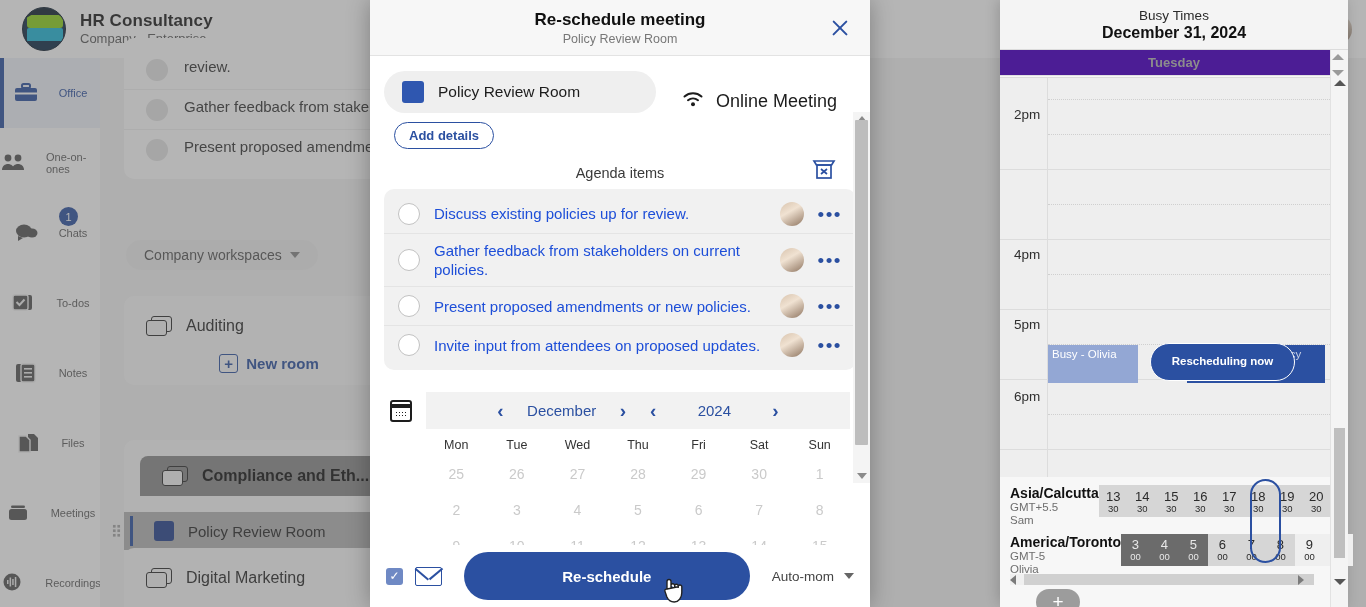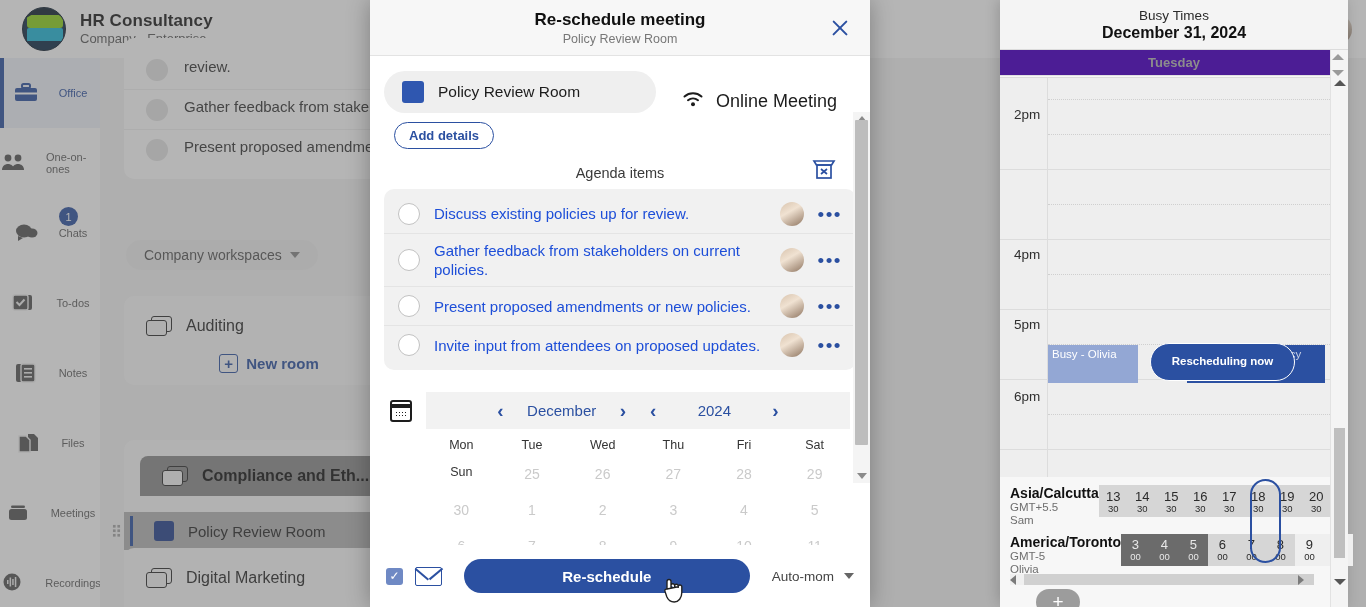--- a/index.html
+++ b/index.html
@@ -139,34 +139,34 @@
 
   .cal-wrap { display:flex; align-items:flex-start; gap:14px; margin:22px 20px 0 20px; }
   .cal-ico { width:22px; height:22px; border:2px solid #1d1d1d; border-radius:3px; position:relative; margin-top:8px; flex:none; }
   .cal-ico::before { content:""; position:absolute; left:0; right:0; top:2px; height:4px; background:#1d1d1d; }
   .cal-ico::after { content:""; position:absolute; left:3px; top:9px; width:12px; height:7px;
      background-image:radial-gradient(#1d1d1d 45%, transparent 46%); background-size:3px 3px; }
   .cal-main { flex:1; }
   .cal-nav { background:#f2f2f2; display:flex; align-items:center; justify-content:center; gap:0; padding:9px 0; }
   .nav-arrow { color:#2b50a1; font-size:19px; font-weight:bold; padding:0 12px; cursor:pointer; line-height:1; }
   .nav-lbl { color:#2b50a1; font-size:15px; min-width:92px; text-align:center; }
-  .cal-grid { display:grid; grid-template-columns:repeat(6,1fr); text-align:center; }
+  .cal-grid { display:grid; grid-template-columns:repeat(7,1fr); text-align:center; }
   .cal-dow { font-size:12.5px; color:#333; padding:9px 0 4px; }
   .cal-day { font-size:14px; color:#cacaca; padding:10px 0; }
 
   .m-foot { height:62px; border-top:0; display:flex; align-items:center; padding:0 16px; gap:12px;
      background:#fff; position:relative; }
   .chk { width:17px; height:17px; border-radius:3px; background:#6f89c4; color:#fff; font-size:12px;
      display:flex; align-items:center; justify-content:center; }
   .env { width:27px; height:19px; border:1.8px solid #2b50a1; border-radius:2px; position:relative; }
   .env::before,.env::after { content:""; position:absolute; top:0px; width:16.5px; height:1.8px; background:#2b50a1; }
   .env::before { left:-0.5px; transform:rotate(40deg); transform-origin:left top; }
   .env::after  { right:-0.5px; transform:rotate(-40deg); transform-origin:right top; }
   .resched { flex:1; margin:0 10px; background:#2b50a1; color:#fff; font-size:15px; font-weight:bold;
-     border-radius:26px; height:34px; display:flex; align-items:center; justify-content:center; position:relative; }
+     border-radius:26px; height:48px; display:flex; align-items:center; justify-content:center; position:relative; }
   .automom { font-size:13.5px; color:#444; display:flex; align-items:center; gap:10px; }
   .caret-g { width:0;height:0;border-left:5px solid transparent;border-right:5px solid transparent;border-top:6px solid #666; }
 
   .cursor { position:absolute; left:292px; top:30px; width:26px; height:30px; pointer-events:none; }
 
   
   .m-scroll { position:absolute; right:0; top:56px; width:17px; bottom:62px; background:#f4f4f4; }
   .m-scroll .thumb { position:absolute; left:2px; right:2px; top:8px; height:325px; background:#bdbdbd; border-radius:1px; }
   .sb-arrow { position:absolute; left:50%; transform:translateX(-50%); width:0; height:0;
      border-left:5px solid transparent; border-right:5px solid transparent; }

